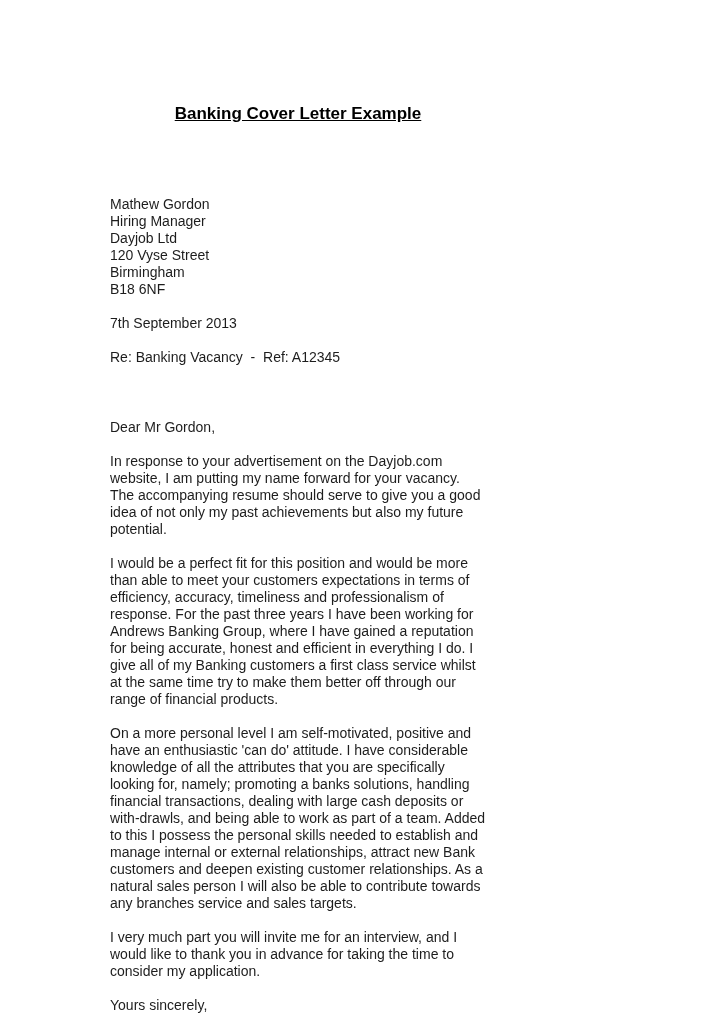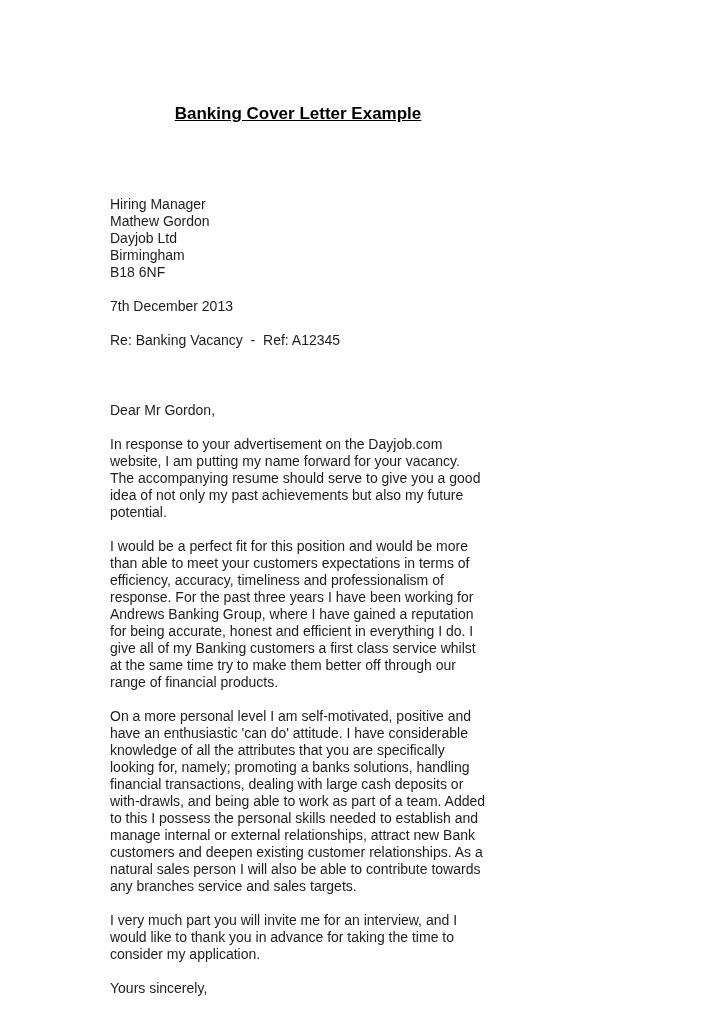--- a/index.html
+++ b/index.html
@@ -47,28 +47,29 @@
   }
 </style>
 </head>
 <body>
 
 <div class="page">
 
   <h1 class="doc-title">Banking Cover Letter Example</h1>
 
   <div class="address-block">
+    <div>Mathew Gordon</div>
     <div>Hiring Manager</div>
-    <div>Mathew Gordon</div>
     <div>Dayjob Ltd</div>
+    <div>120 Vyse Street</div>
     <div>Birmingham</div>
     <div>B18 6NF</div>
   </div>
 
-  <p class="date-line">7th December 2013</p>
+  <p class="date-line">7th September 2013</p>
 
   <p class="subject-line">Re: Banking Vacancy  -  Ref: A12345</p>
 
   <p class="salutation">Dear Mr Gordon,</p>
 
 
   <p>In response to your advertisement on the Dayjob.com website, I am putting my name forward for your vacancy. The accompanying resume should serve to give you a good idea of not only my past achievements but also my future potential.</p>
 
   <p>I would be a perfect fit for this position and would be more than able to meet your customers expectations in terms of efficiency, accuracy, timeliness and professionalism of response. For the past three years I have been working for Andrews Banking Group, where I have gained a reputation for being accurate, honest and efficient in everything I do. I give all of my Banking customers a first class service whilst at the same time try to make them better off through our range of financial products.</p>
 

